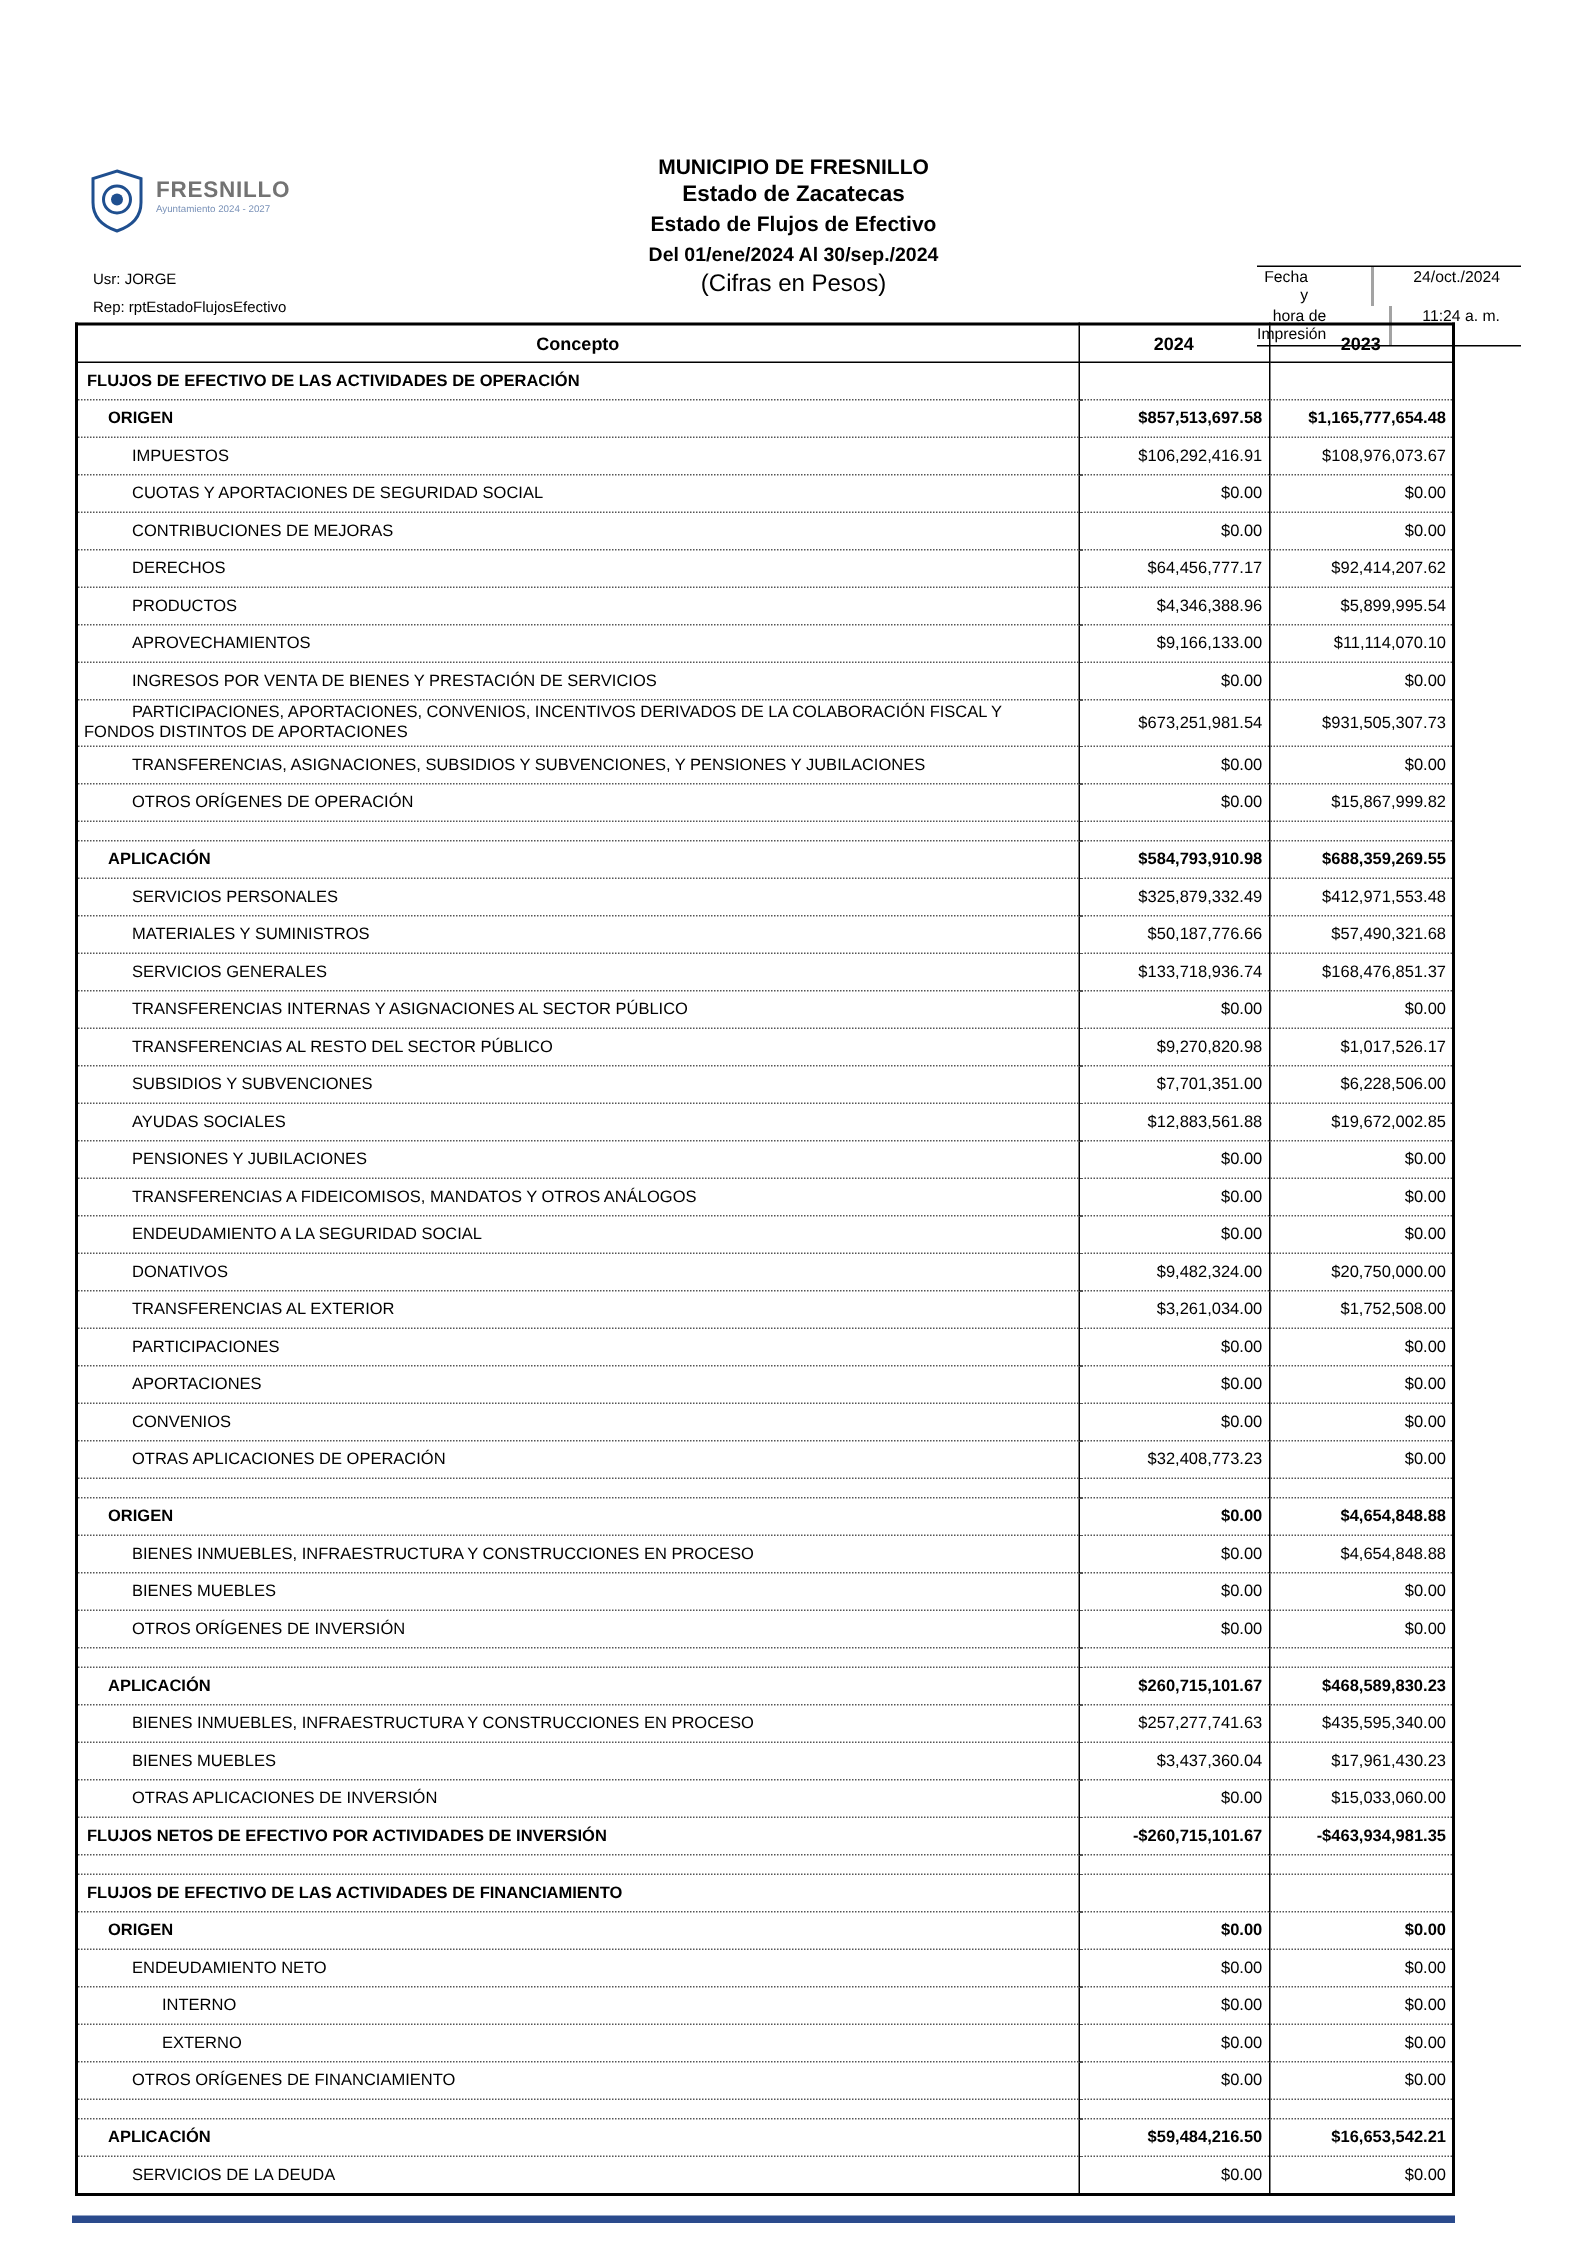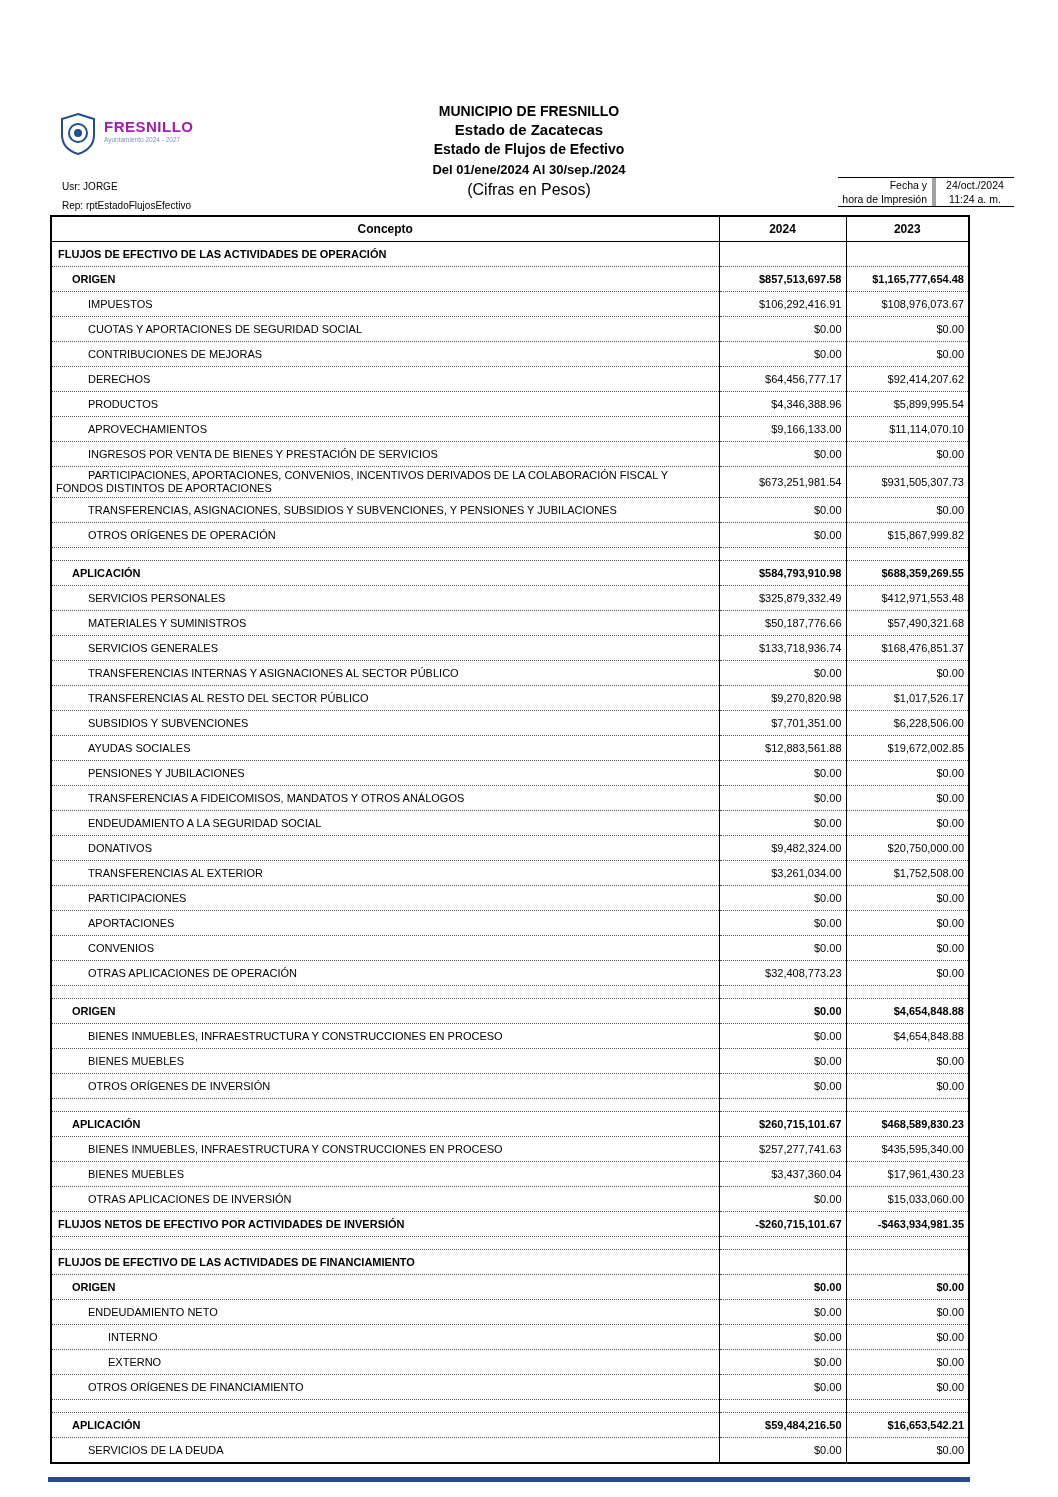--- a/index.html
+++ b/index.html
@@ -25,23 +25,23 @@
   .t5 { font-size: 16px; margin-top: 4px; }
 
   .meta-left { position: absolute; left: 62px; top: 181px; font-size: 10px; }
   .meta-left div { margin-bottom: 8px; }
 
   .print-box {
     position: absolute; left: 838px; top: 177px; width: 176px;
     border-top: 1px solid #000; border-bottom: 1px solid #000;
     font-size: 10.5px;
   }
-  .print-row { display: flex; align-items: stretch; }
+  .print-row { display: flex; align-items: stretch; gap: 37px; }
   .print-label { flex: 1; text-align: right; padding: 1px 5px 1px 0; }
-  .print-value { width: 70px; border-left: 4px solid #a3a3a3; text-align: center; padding: 1px 4px; }
+  .print-value { width: 70px; border-left: 2px solid #a3a3a3; text-align: right; padding: 1px 14px; }
 
   
   .report-table {
     position: absolute; left: 50px; top: 215px; width: 918px;
     border-collapse: collapse; table-layout: fixed;
     border: 2px solid #000;
   }
   .report-table th {
     border: 1px solid #000;
     font-size: 12px; font-weight: bold; text-align: center;
@@ -75,21 +75,21 @@
 
   <div class="logo">
     <span>
       <svg width="40" height="44" viewBox="0 0 40 44">
         <path d="M20 2 L36 7 V23 C36 33 29 39 20 42 C11 39 4 33 4 23 V7 Z" fill="none" stroke="#1f4f8f" stroke-width="2"></path>
         <circle cx="20" cy="21" r="9" fill="none" stroke="#1f4f8f" stroke-width="2"></circle>
         <circle cx="20" cy="21" r="4" fill="#1f4f8f"></circle>
       </svg>
     </span>
     <span class="logo-texts">
-      <div class="logo-text-main" style="color: #a21caf;">FRESNILLO</div>
+      <div class="logo-text-main" style="color: #737373;">FRESNILLO</div>
       <div class="logo-text-sub">Ayuntamiento 2024 - 2027</div>
     </span>
   </div>
 
   <div class="titles">
     <div class="t1">MUNICIPIO DE FRESNILLO</div>
     <div class="t2">Estado de Zacatecas</div>
     <div class="t3">Estado de Flujos de Efectivo</div>
     <div class="t4">Del 01/ene/2024 Al 30/sep./2024</div>
     <div class="t5">(Cifras en Pesos)</div>

